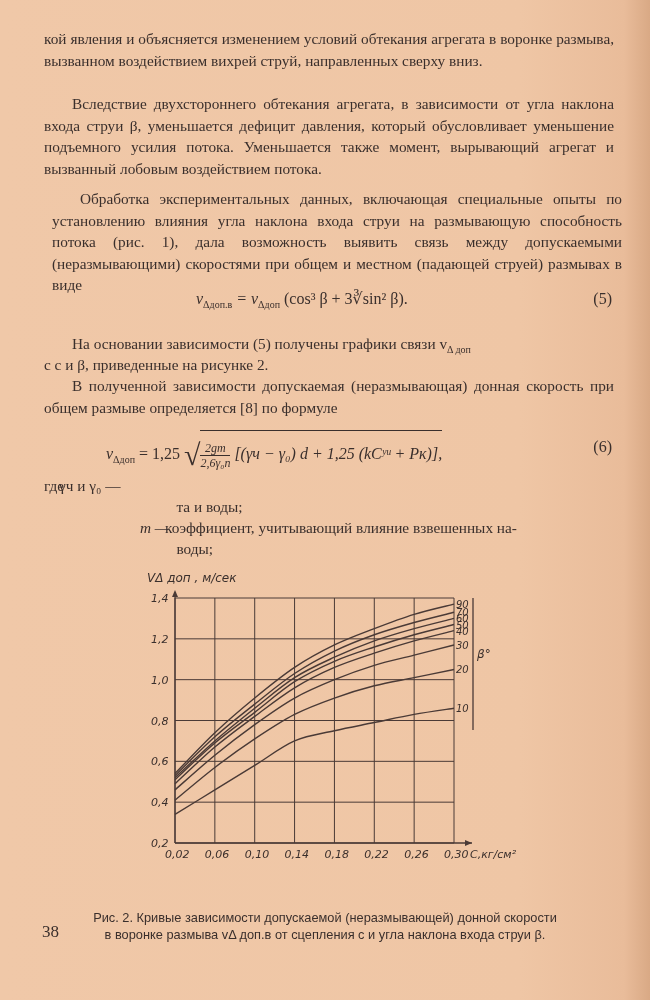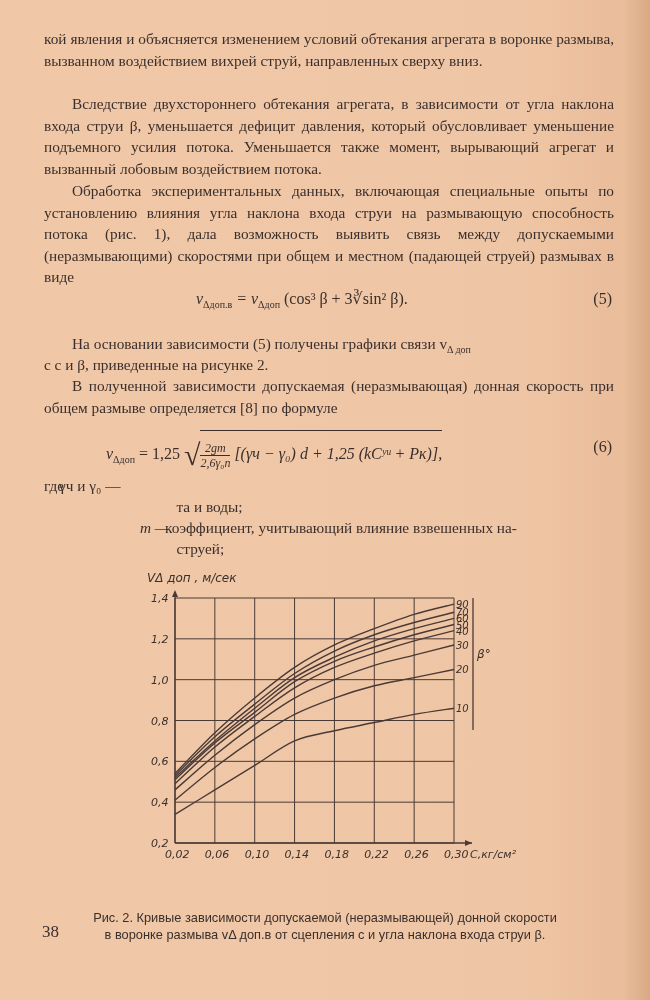--- a/index.html
+++ b/index.html
@@ -17,21 +17,21 @@
   .pagenum{position:absolute;left:42px;top:922px;font-size:17px;}
   svg text{font-family:"DejaVu Sans","Liberation Sans",sans-serif;font-style:italic;fill:#3a2f2c;}
 </style>
 </head>
 <body>
 
 <div class="page">
 
   <p class="p ind" style="top:93px;margin:0;">Вследствие двухстороннего обтекания агрегата, в зависимости от угла наклона входа струи β, уменьшается дефицит давления, который обусловливает уменьшение подъемного усилия потока. Уменьшается также момент, вырывающий агрегат и вызванный лобовым воздействием потока.</p>
   <p class="p" style="top:28px;margin:0;">кой явления и объясняется изменением условий обтекания агрегата в воронке размыва, вызванном воздействием вихрей струй, направленных сверху вниз.</p>
-  <p class="p ind" style="top:180px;margin:0;">Обработка экспериментальных данных, включающая специальные опыты по установлению влияния угла наклона входа струи на размывающую способность потока (рис. 1), дала возможность выявить связь между допускаемыми (неразмывающими) скоростями при общем и местном (падающей струей) размывах в виде</p>
+  <p class="p ind" style="top:180px;margin:8px;">Обработка экспериментальных данных, включающая специальные опыты по установлению влияния угла наклона входа струи на размывающую способность потока (рис. 1), дала возможность выявить связь между допускаемыми (неразмывающими) скоростями при общем и местном (падающей струей) размывах в виде</p>
 
   <div class="formula" style="left:196px;top:289px;">
     <span>v</span><sub>Δдоп.в</sub><span> = v</span><sub>Δдоп</sub><span style="font-style:normal"> (cos³ β + 3∛sin² β).</span>
   </div>
   <div class="eqnum" style="top:290px;">(5)</div>
 
   <div class="p ind" style="top:333px;">
     <span>На основании зависимости (5) получены графики связи v</span><sub>Δ доп</sub>
   </div>
   <div class="p" style="top:354px;">с c и β, приведенные на рисунке 2.</div>
@@ -49,21 +49,21 @@
   </div>
   <div class="eqnum" style="top:438px;">(6)</div>
 
   <div class="where" style="left:44px;top:475px;">где</div>
   <div class="where" style="left:59px;top:475px;">γч и γ₀ —</div>
   <div class="where" style="left:165px;top:475px;width:450px;">
     <br>&nbsp;&nbsp;&nbsp;<span>та и воды;</span>
   </div>
   <div class="where" style="left:140px;top:517px;font-style:italic;">m —</div>
   <div class="where" style="left:165px;top:517px;width:450px;">
-    <span>коэффициент, учитывающий влияние взвешенных на-</span><br>&nbsp;&nbsp;&nbsp;<span>струей;</span>
+    <span>коэффициент, учитывающий влияние взвешенных на-</span><br>&nbsp;&nbsp;&nbsp;<span>воды;</span>
   </div>
 
   <svg id="chart" width="650" height="1000" style="position:absolute;left:0;top:0;" xmlns="http://www.w3.org/2000/svg">
       <line x1="175" y1="598" x2="175" y2="843" stroke="#4a3a36" stroke-width="1"></line>
       <text x="165" y="858" font-size="11">0,02</text>
       <line x1="214.85714285714286" y1="598" x2="214.85714285714286" y2="843" stroke="#4a3a36" stroke-width="1"></line>
       <text x="204.85714285714286" y="858" font-size="11">0,06</text>
       <line x1="254.71428571428572" y1="598" x2="254.71428571428572" y2="843" stroke="#4a3a36" stroke-width="1"></line>
       <text x="244.71428571428572" y="858" font-size="11">0,10</text>
       <line x1="294.5714285714286" y1="598" x2="294.5714285714286" y2="843" stroke="#4a3a36" stroke-width="1"></line>

